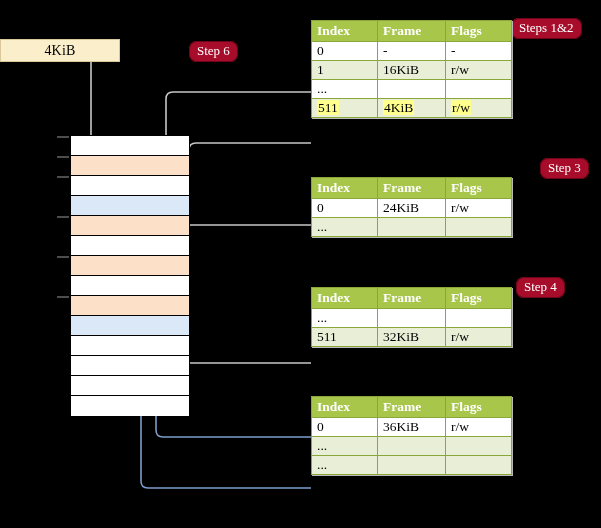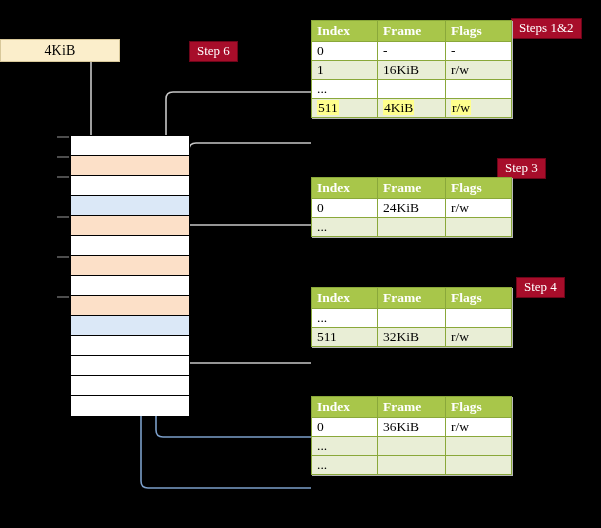--- a/index.html
+++ b/index.html
@@ -8,21 +8,21 @@
   .stage{position:absolute;left:0;top:0;width:601px;height:528px;}
 
   
   .srcbox{position:absolute;left:0;top:39px;width:120px;height:23px;
           background:#fbeecb;border:1px solid #d8c89a;
           display:flex;align-items:center;justify-content:center;
           font-size:14px;letter-spacing:.2px;box-sizing:border-box;}
 
   
   .badge{position:absolute;background:#a70d2a;color:#fff;font-size:13px;
-         padding:2px 8px 3px;border-radius:0;white-space:nowrap;
+         padding:2px 8px 3px;border-radius:8px;white-space:nowrap;
          box-shadow:0 0 0 1px #6d0419 inset;}
 
   
   .mem{position:absolute;left:70px;top:135px;width:120px;height:280px;
        border:1px solid #000;box-sizing:border-box;background:#fff;}
   .mrow{position:absolute;left:0;width:100%;height:20px;box-sizing:border-box;
         border-bottom:1px solid #000;}
   .mrow.last{border-bottom:none;}
   .mrow.w{background:#ffffff;}
   .mrow.o{background:#fce0c8;}
@@ -117,21 +117,21 @@
       <div class="tick" style="top: 20px;"></div>
       <div class="tick" style="top: 40px;"></div>
       <div class="tick" style="top: 80px;"></div>
       <div class="tick" style="top: 120px;"></div>
       <div class="tick" style="top: 160px;"></div>
     </div>
 
   <div id="badges">
       <div class="badge" style="left: 189px; top: 41px;">Step 6</div>
       <div class="badge" style="left: 511px; top: 18px;">Steps 1&amp;2</div>
-      <div class="badge" style="left: 497px; top: 158px;">Step 3</div>
+      <div class="badge" style="left: 540px; top: 158px;">Step 3</div>
       <div class="badge" style="left: 516px; top: 265px; margin-top: 12px;">Step 4</div>
     </div>
 
   <div id="tables">
       <table class="pt" style="left: 311px; top: 20px;">
         <thead>
           <tr>
             <th class="cIndex">Index</th>
             <th class="cFrame">Frame</th>
             <th class="cFlags">Flags</th>

